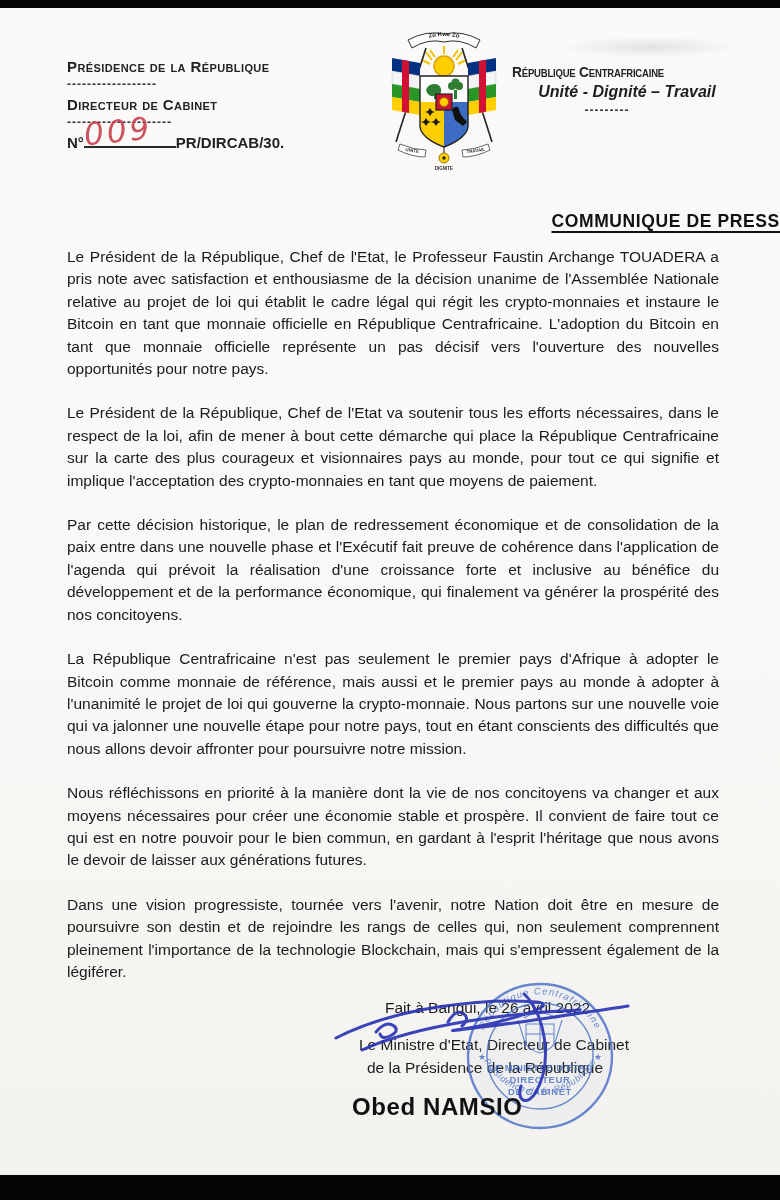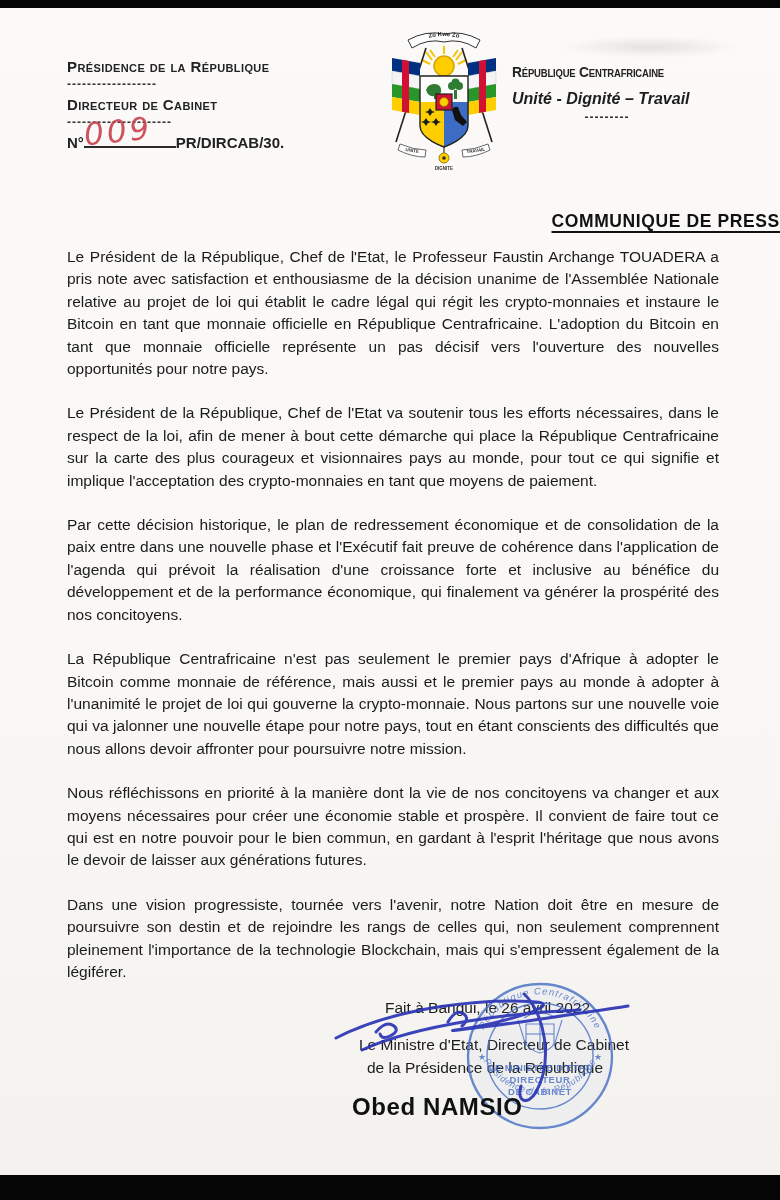--- a/index.html
+++ b/index.html
@@ -37,21 +37,21 @@
     color: #c9404d; transform: rotate(-6deg); letter-spacing: 3px;
     font-family: "DejaVu Sans", sans-serif; opacity: 0.9;
   }
   .emblem-wrap { position: absolute; left: 386px; top: 16px; width: 116px; height: 148px; }
   .header-right { position: absolute; left: 512px; top: 56px; width: 230px; }
   .country-line {
     font-variant: small-caps; font-weight: 700; font-size: 14.5px;
     letter-spacing: -0.2px; color: #222; transform: scaleX(0.95); transform-origin: left;
     white-space: nowrap;
   }
-  .motto-line { font-weight: 700; font-style: italic; font-size: 16px; margin-top: 10px; color: #1d1d1d; }
+  .motto-line { font-weight: 700; font-style: italic; font-size: 16px; margin-top: 3px; color: #1d1d1d; text-align: center; }
   .header-right .dashes { text-align: center; width: 190px; margin-top: 3px; }
   
   .doc-title {
     position: absolute; top: 203px; left: 12px; width: 780px; text-align: right;
     font-weight: 700; font-size: 17.5px; letter-spacing: 0.6px; color: #111;
   }
   .doc-title span {
     text-decoration: underline; text-decoration-thickness: 2px; text-underline-offset: 4px;
   }
   

